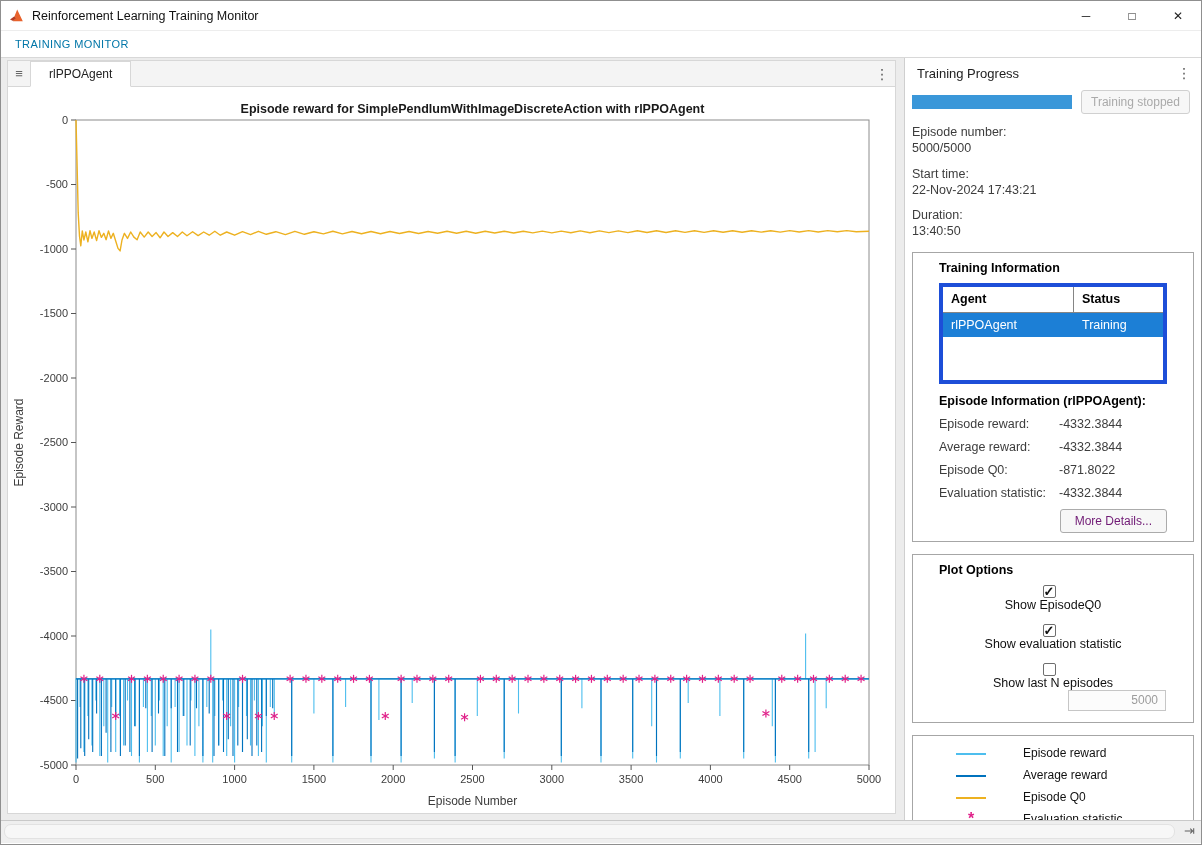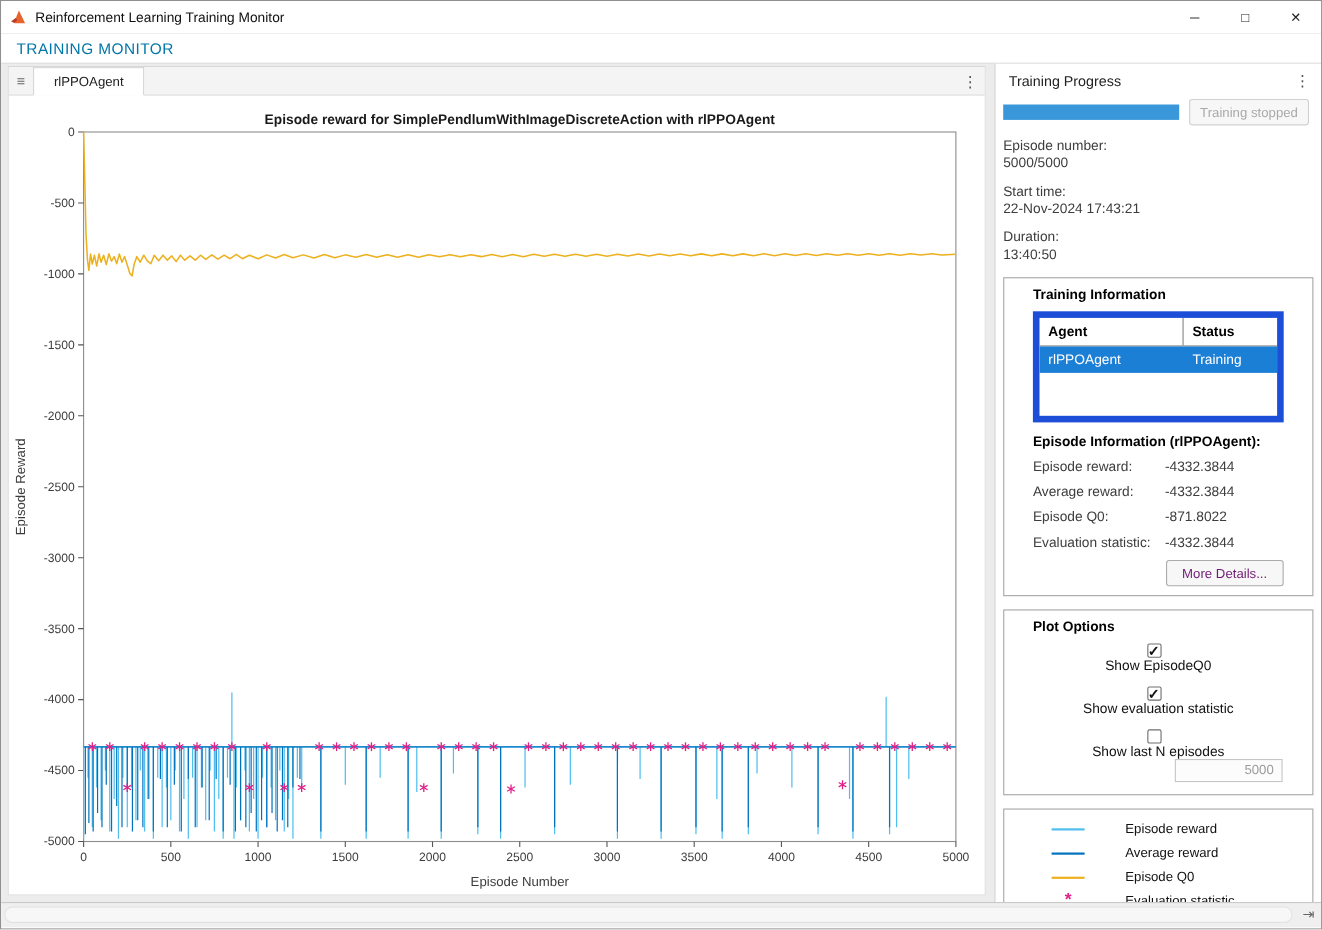--- a/index.html
+++ b/index.html
@@ -8,21 +8,21 @@
 
   
   .titlebar{ height:30px; display:flex; align-items:center; background:#fff; padding-left:8px; border-bottom:1px solid #ededed; }
   .app-icon svg{ display:block; }
   .title-text{ font-size:12.5px; color:#111; margin-left:7px; }
   .win-controls{ margin-left:auto; display:flex; height:100%; }
   .wc{ width:46px; display:flex; align-items:center; justify-content:center; font-size:12px; color:#222; cursor:default; }
 
   
   .ribbon{ height:27px; border-bottom:1px solid #d8d8d8; display:flex; align-items:center; background:#fff; }
-  .ribbon-tab{ font-size:14px; letter-spacing:.4px; padding:0 14px; color:#0076A8; }
+  .ribbon-tab{ font-size:11px; letter-spacing:.4px; padding:0 14px; color:#0076A8; }
 
   
   .main{ position:relative; height:762px; background:#ececec; }
 
   .doc{ position:absolute; left:6px; top:2px; width:889px; height:754px; background:#fff; border:1px solid #d7d7d7; }
   .tabbar{ height:26px; background:#f4f4f4; border-bottom:1px solid #d7d7d7; display:flex; align-items:flex-end; }
   .hamburger{ width:22px; text-align:center; color:#666; font-size:13px; align-self:center; }
   .tab{ height:26px; margin-bottom:-1px; background:#fff; border:1px solid #d7d7d7; border-bottom-color:#fff; padding:0 18px; line-height:25px; font-size:12px; color:#222; }
   .kebab{ margin-left:auto; align-self:center; width:26px; text-align:center; color:#555; font-size:14px; }
   .chart-area{ height:726px; position:relative; background:#fff; }
@@ -43,21 +43,21 @@
   .btn:disabled{ color:#aaa; border-color:#d0d0d0;text-align:center; }
 
   .fields{ padding:6px 10px 0 7px; font-size:12.5px; color:#3d3d3d; }
   .frow{ display:flex; margin-bottom:9px; line-height:1.3;flex-direction:column; }
   .flabel{ width:118px; flex:none; }
   .fvalue{ flex:1; }
 
   .gbox{ margin:12px 7px 0; border:1px solid #a6a6a6; padding:8px 26px; background:#fff; }
   .gtitle{ font-weight:bold; font-size:12.5px; color:#000; margin-bottom:8px; }
 
-  .ti-table{ border:6px solid #1d4ed8; height:101px; margin-bottom:10px; font-size:12.5px; overflow:hidden; background:#fff; }
+  .ti-table{ border:4px solid #1d4ed8; height:101px; margin-bottom:10px; font-size:12.5px; overflow:hidden; background:#fff; }
   .t-head{ display:flex; height:26px; line-height:25px; border-bottom:1px solid #858585; font-weight:bold; color:#000; }
   .t-head .c1{ width:131px; border-right:1px solid #858585; padding:0 8px; }
   .t-head .c2{ flex:1; padding:0 8px; }
   .t-row{ display:flex; height:24px; line-height:24px; color:#fff; }
   .t-row .c1{ width:131px; padding:0 8px; }
   .t-row .c2{ flex:1; padding:0 8px; }
 
   .ep-title{ font-weight:bold; font-size:12.5px; margin-bottom:9px; color:#000; }
   .ep-row{ display:flex; font-size:12.5px; color:#3d3d3d; margin-bottom:9px; }
   .ep-label{ width:120px; flex:none; }

